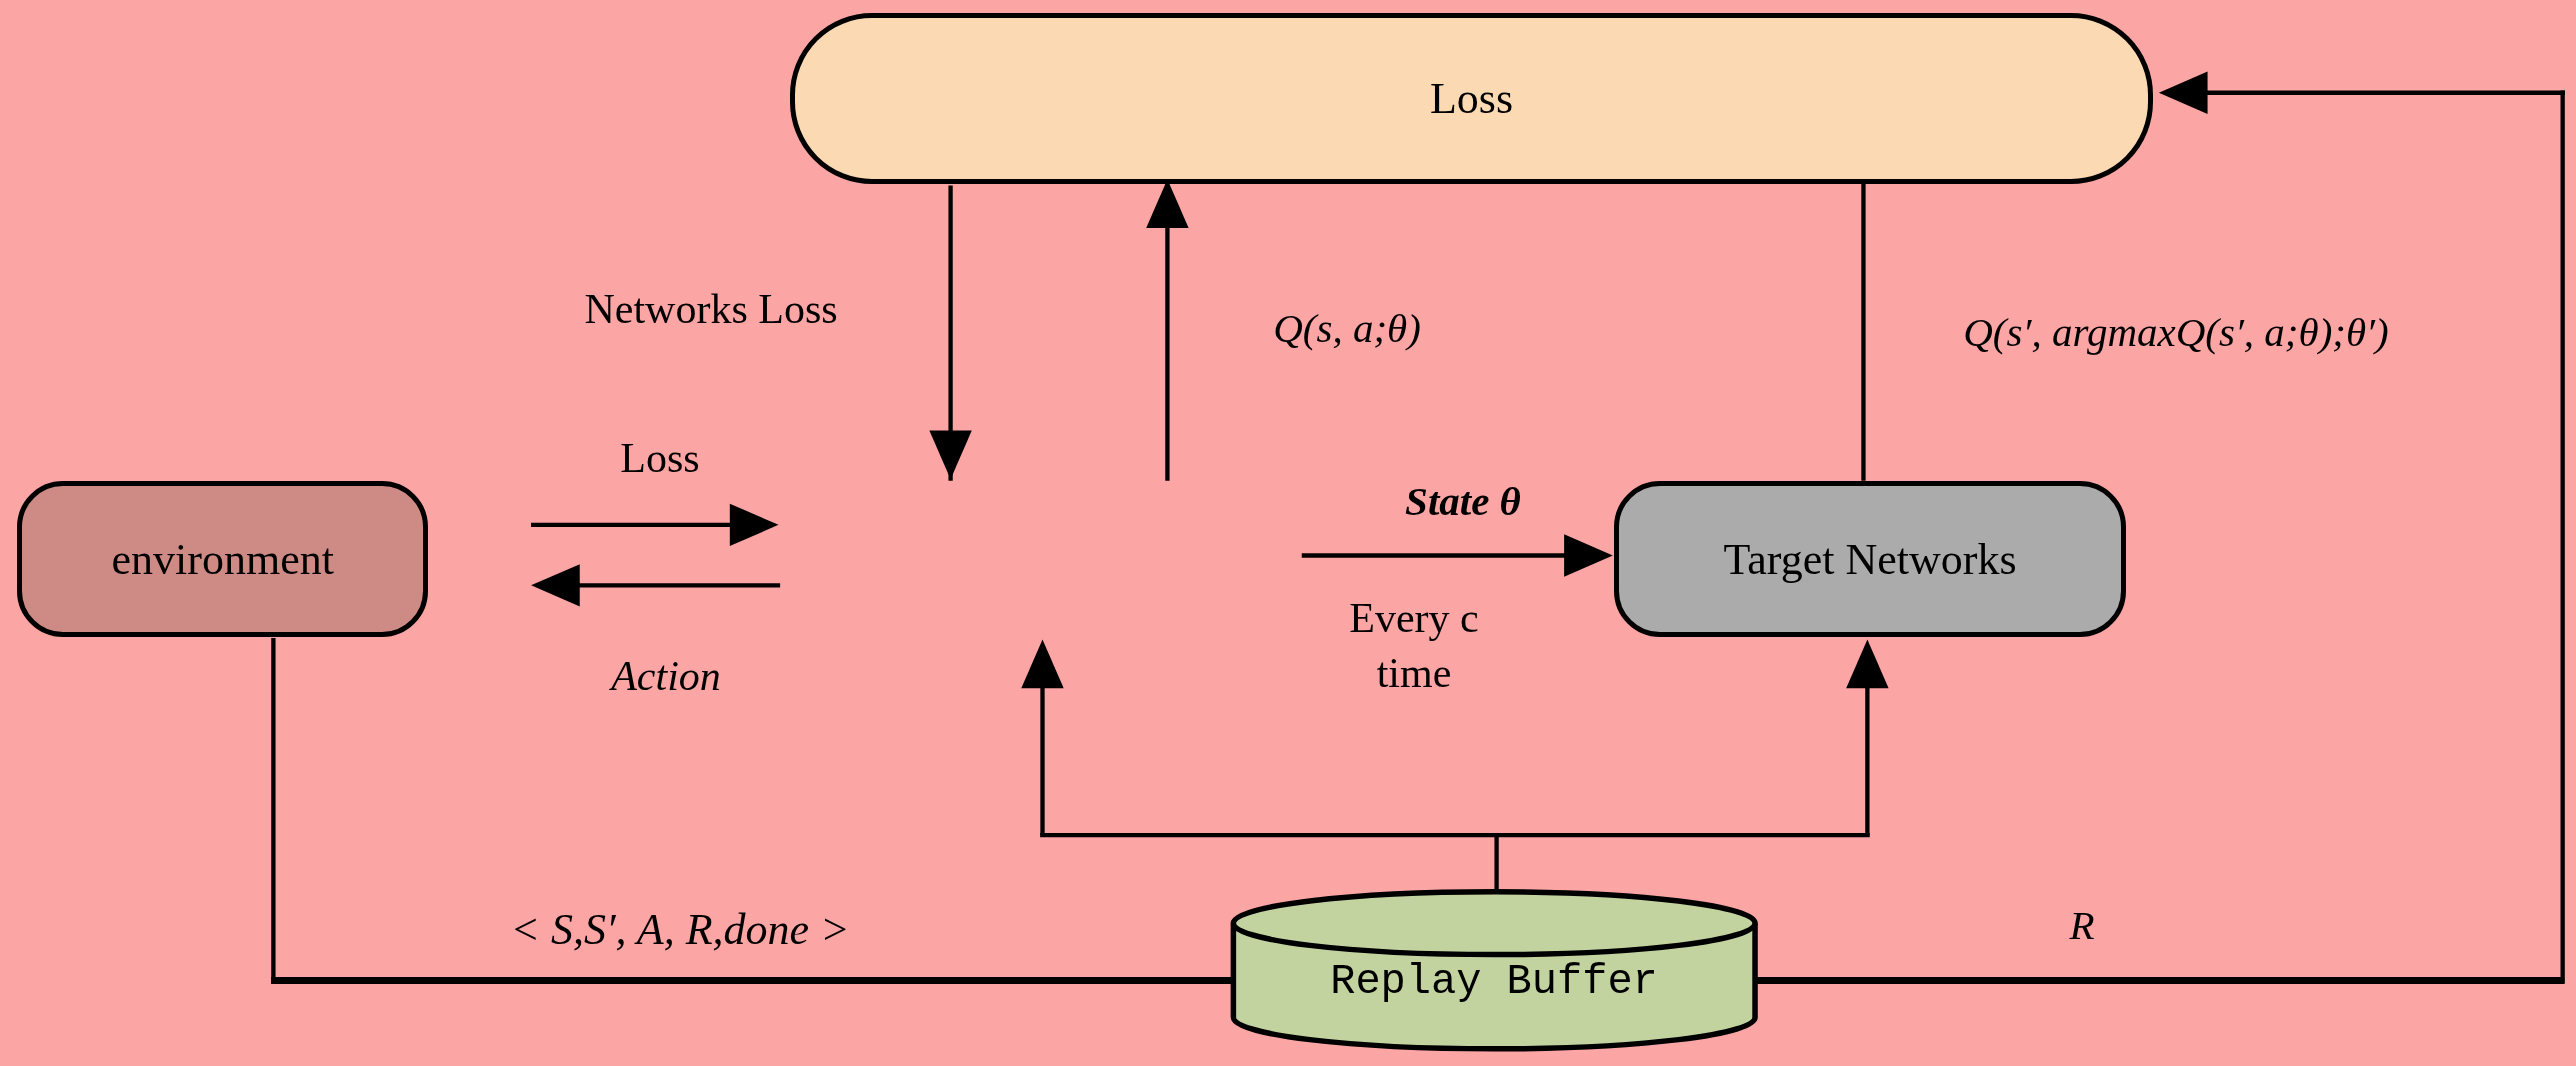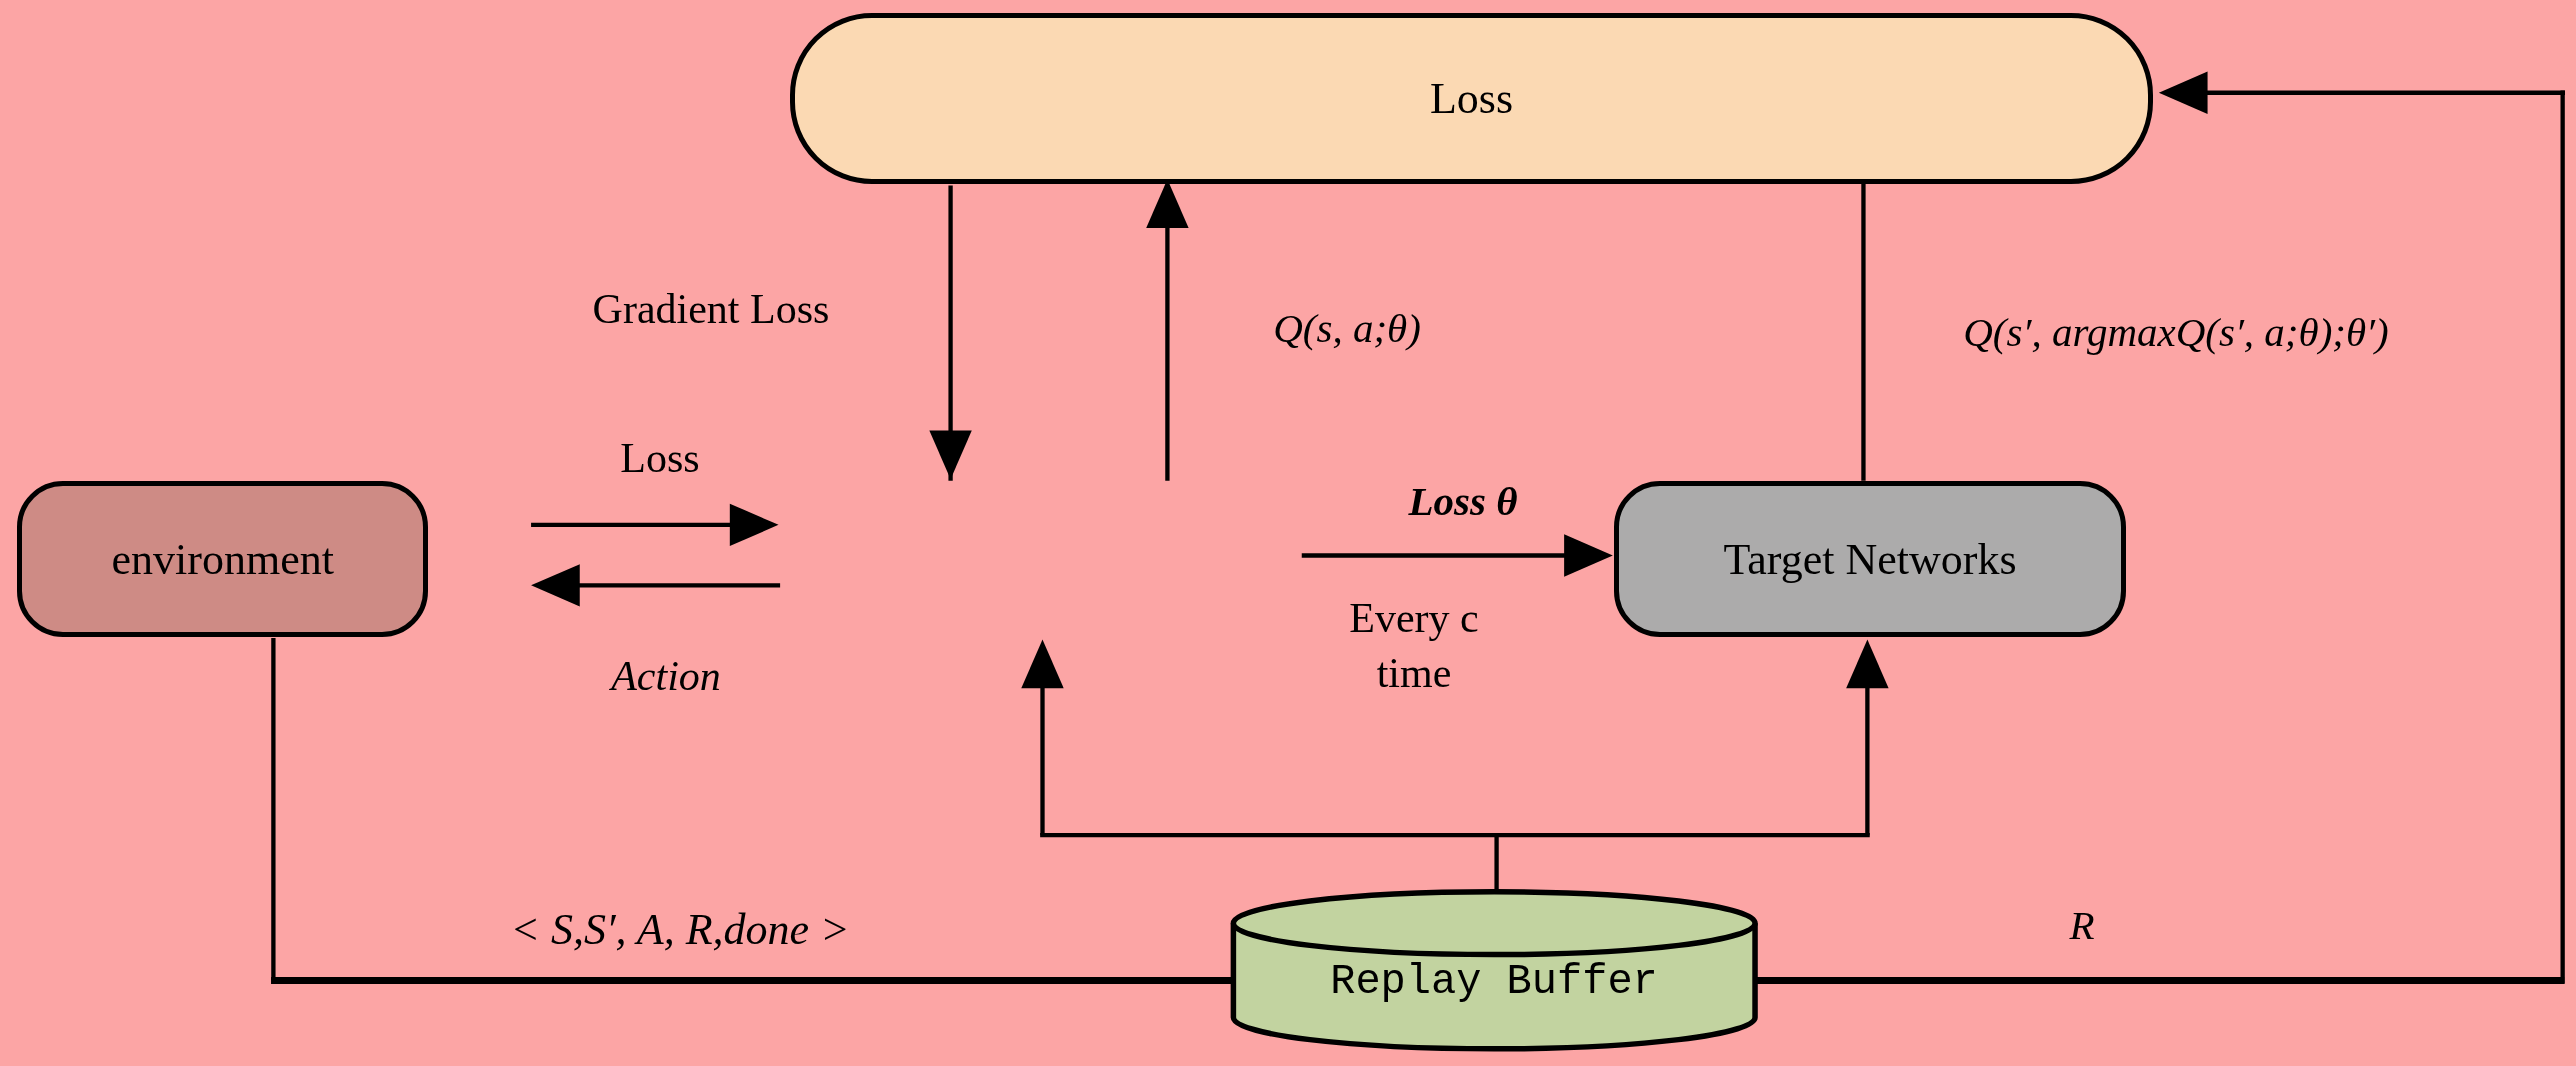--- a/index.html
+++ b/index.html
@@ -132,31 +132,31 @@
     <span>environment</span>
   </div>
 
 
   <div class="node node-target" style="background-color: rgb(172, 171, 171);">
     <span>Target Networks</span>
   </div>
 
   <div class="replay-label">Replay Buffer</div>
 
-  <div class="elabel" style="left:711px; top:309px;">Gradient Loss</div>
+  <div class="elabel" style="left:711px; top:309px;">Networks Loss</div>
 
   <div class="elabel math" style="left:1347px; top:328px;">Q(s, a;θ)</div>
 
   <div class="elabel math" style="left:2176px; top:332px;">Q(s′, argmaxQ(s′, a;θ);θ′)</div>
 
   <div class="elabel" style="left:660px; top:458px;">Loss</div>
 
   <div class="elabel" style="left:666px; top:676px;font-style:italic;">Action</div>
 
-  <div class="elabel math" style="left:1463px; top:501px; font-weight:bold;">Loss θ</div>
+  <div class="elabel math" style="left:1463px; top:501px; font-weight:bold;">State θ</div>
 
   <div class="elabel two-line" style="left:1414px; top:646px;">
     <div>Every c</div>
     <div>time</div>
   </div>
 
   <div class="elabel math" style="left:680px; top:929px; font-size:44px;">&lt; S,S′, A, R,done &gt;</div>
 
   <div class="elabel math" style="left:2082px; top:925px;">R</div>
 

